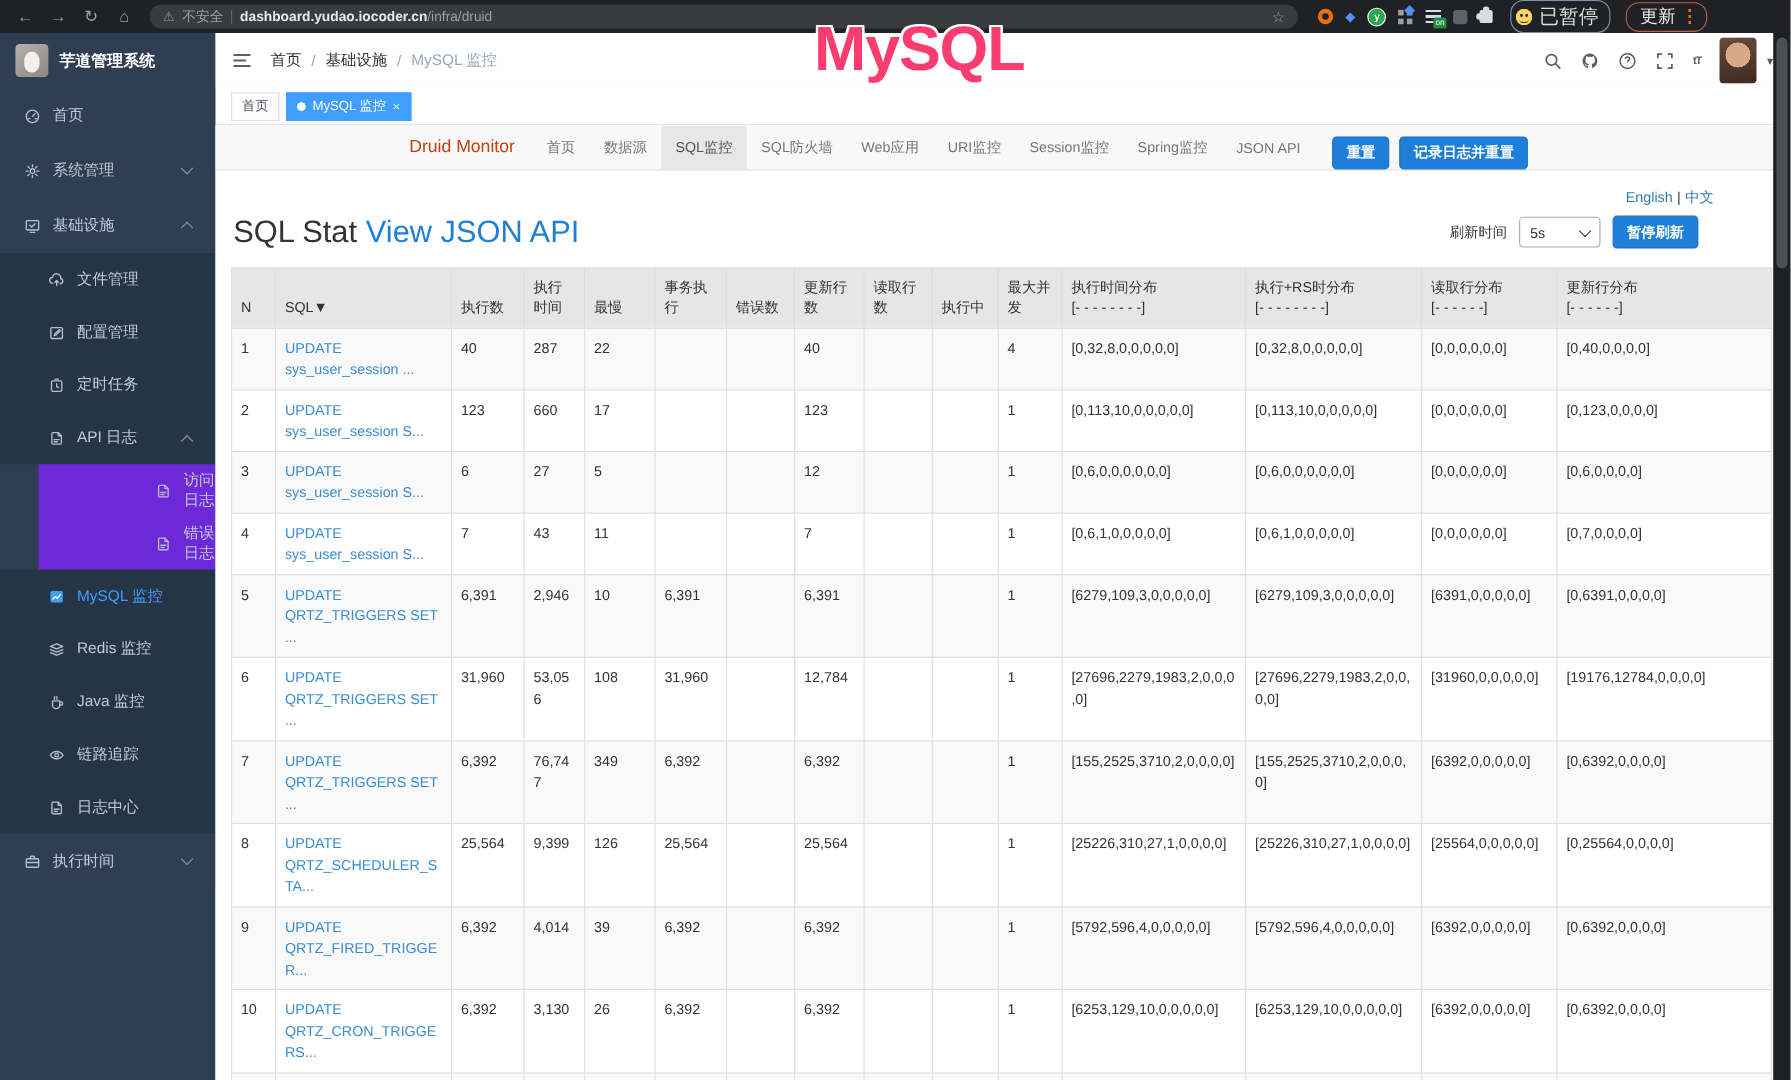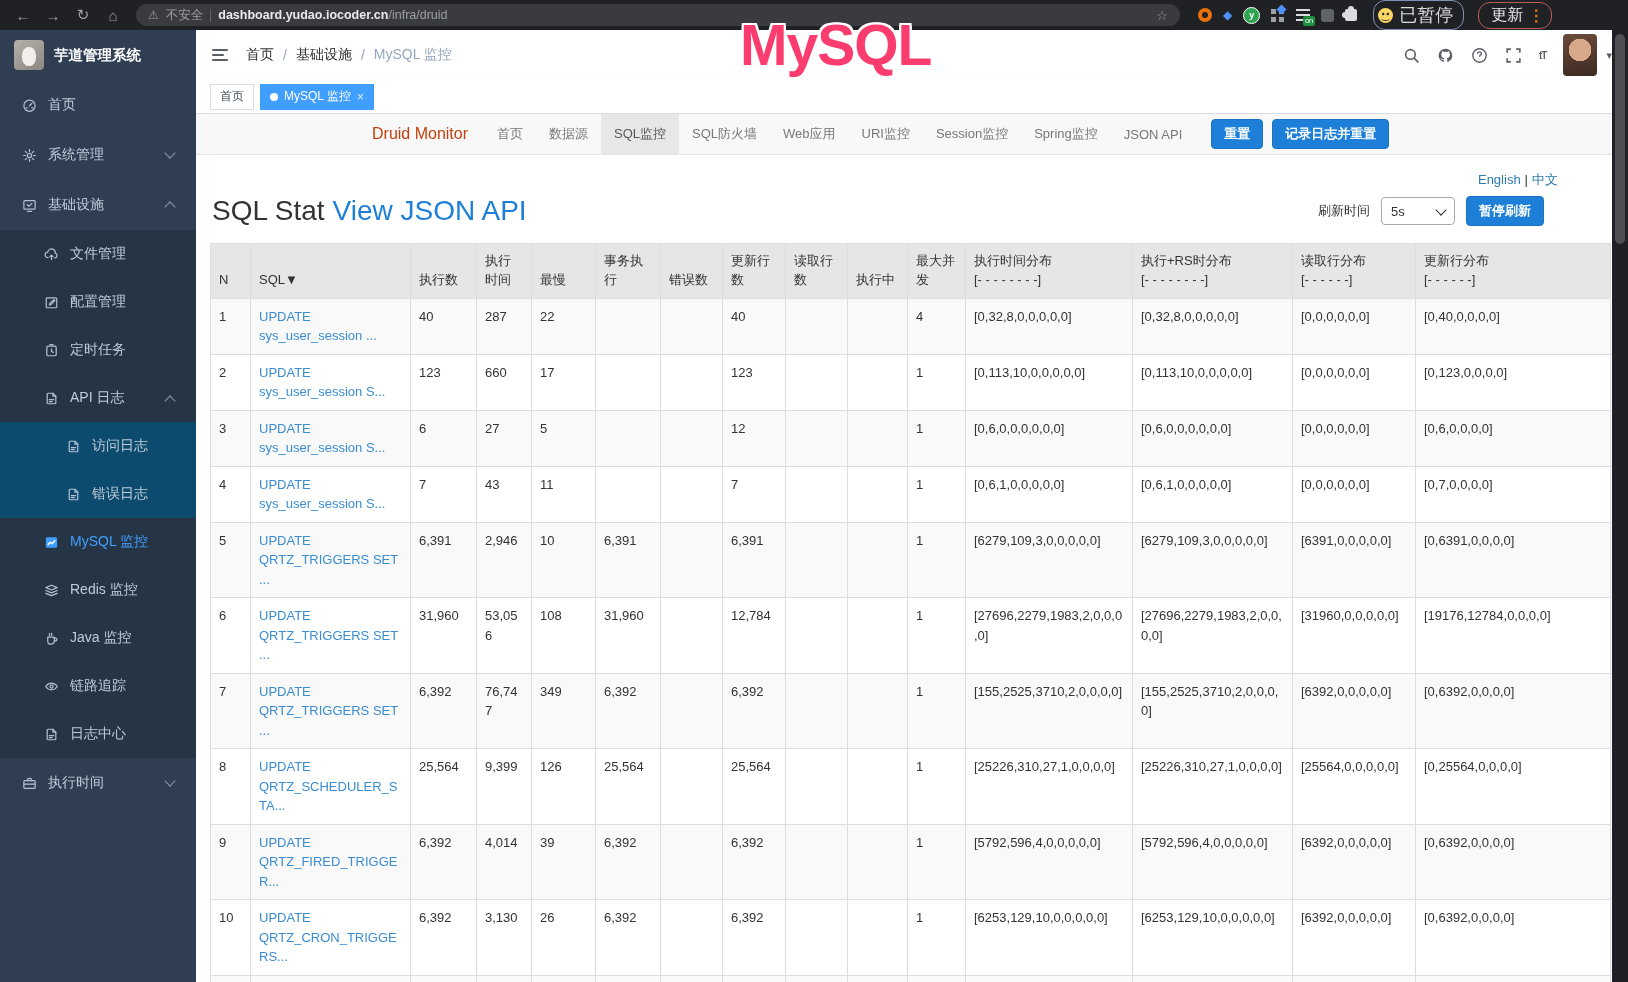--- a/index.html
+++ b/index.html
@@ -46,21 +46,21 @@
   .sidebar{width:196px;background:#2f3e52;flex-shrink:0;overflow:hidden;}
   .logo-row{height:50px;display:flex;align-items:center;gap:10px;padding-left:14px;}
   .logo-img{width:30px;height:30px;border-radius:4px;background:linear-gradient(145deg,#b7b1ac,#8d8782);position:relative;overflow:hidden;}
   .logo-img::after{content:"";position:absolute;left:8px;top:7px;width:14px;height:19px;border-radius:45%;background:#f2efec;}
   .app-title{color:#fff;font-weight:700;font-size:14.5px;}
   .mi{display:flex;align-items:center;height:50px;font-size:14px;color:#bfcbd9;cursor:pointer;position:relative;}
   .mi .ic{width:16px;height:16px;margin-right:10px;display:flex;align-items:center;color:#b3c0d1;flex-shrink:0;}
   .mi .ic svg{width:15px;height:15px;}
   .lvl0{padding-left:22px;background:#2f3e52;}
   .lvl1{padding-left:44px;background:#263546;height:48px;}
-  .lvl2{padding-left:66px;background:#0c4a6e;height:48px;}
+  .lvl2{padding-left:106px;background:#6d28d9;height:48px;margin-left:35px;}
   .mi.active{color:#409eff;}
   .mi.active .ic{color:#409eff;}
   .chev{position:absolute;right:22px;width:7px;height:7px;border-right:1.5px solid #8a97a8;border-bottom:1.5px solid #8a97a8;}
   .chev.down{transform:rotate(45deg);top:19px;}
   .chev.up{transform:rotate(-135deg);top:23px;}
 
   
   .content{flex:1;display:flex;flex-direction:column;background:#fff;min-width:0;position:relative;}
   .app-header{height:50px;display:flex;align-items:center;padding:0 16px;flex-shrink:0;}
   .hamburger{display:flex;flex-direction:column;gap:3px;margin-right:18px;cursor:pointer;}
@@ -87,21 +87,21 @@
   .tag-close{font-size:12px;line-height:1;opacity:.85;}
 
   
   .druid{flex:1;overflow:hidden;background:#fff;}
   .druid-nav{height:40px;background:#f8f8f8;border-bottom:1px solid #e2e2e2;}
   .druid-container{width:1080px;margin:0 auto;display:flex;align-items:stretch;height:100%;}
   .brand{font-size:16px;color:#c2410c;display:flex;align-items:center;padding-right:16px;}
   .dtabs{display:flex;align-items:stretch;}
   .dtab{padding:0 13px;font-size:13px;color:#777;display:flex;align-items:center;cursor:pointer;}
   .dtab.active{background:#e7e7e7;color:#555;}
-  .druid-btns{display:flex;gap:9px;margin-left:16px;align-items:center;}
+  .druid-btns{display:flex;gap:9px;margin-left:16px;align-items:flex-end;}
   .btn-blue{background:#1d7fd7;border:1px solid #1b71c2;color:#fff;font-size:13px;font-weight:700;
     padding:5px 12px;border-radius:4px;cursor:pointer;font-family:inherit;white-space:nowrap;}
   .lang-row{text-align:right;padding:16px 70px 0 0;font-size:13px;color:#333;}
   .lang-row a{color:#2a7ab0;text-decoration:none;cursor:pointer;}
   .lang-sep{margin:0 4px;color:#333;}
   .stat-row{display:flex;align-items:center;justify-content:space-between;padding:6px 84px 16px 16px;}
   .stat-title{font-size:28px;font-weight:400;color:#333;}
   .stat-title a{color:#1d7fd7;margin-left:8px;text-decoration:none;cursor:pointer;}
   .refresh{display:flex;align-items:center;gap:11px;font-size:13px;color:#333;}
   .select{width:74px;height:28px;border:1px solid #a9a9a9;border-radius:4px;display:flex;align-items:center;

